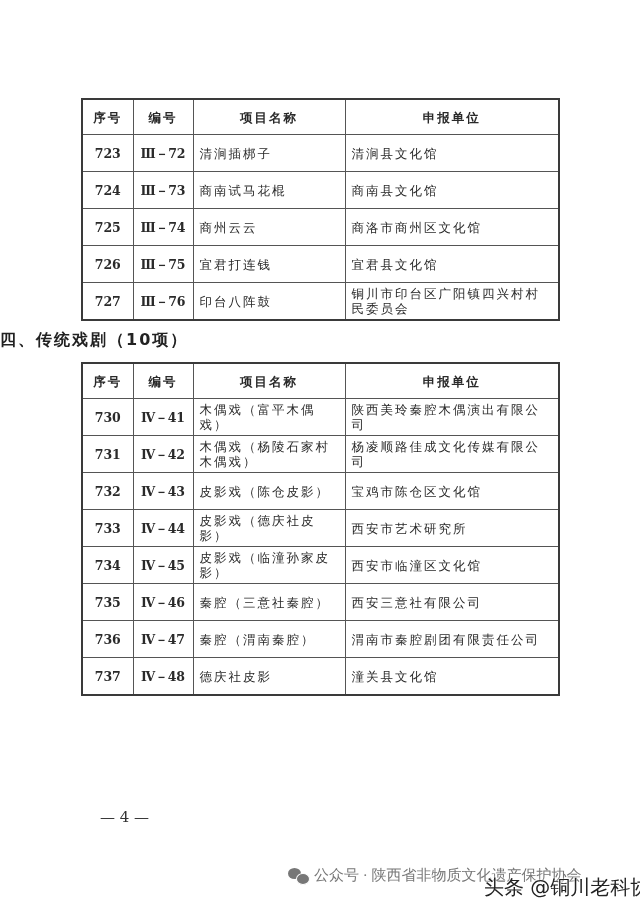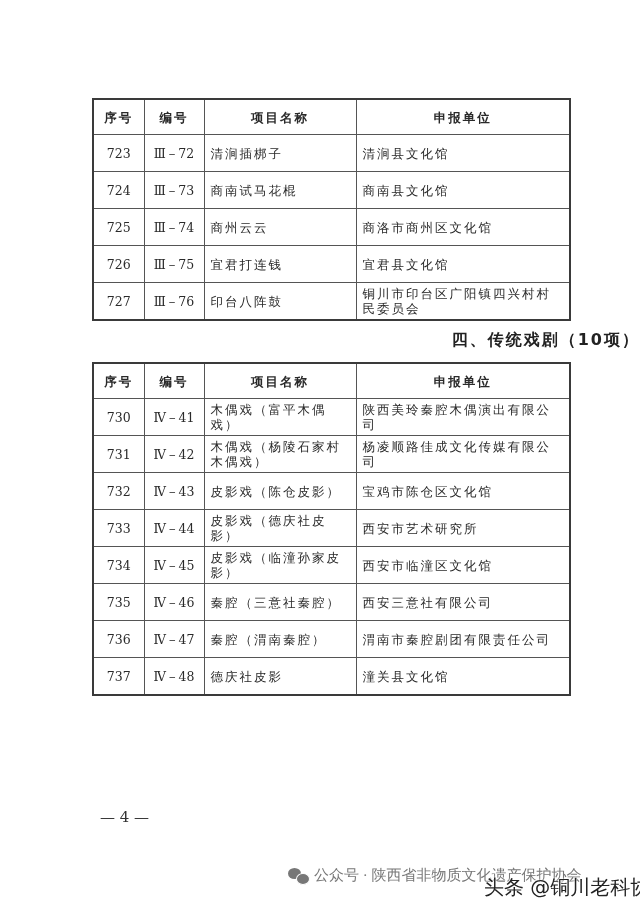--- a/index.html
+++ b/index.html
@@ -2,47 +2,47 @@
 <html><head>
   <meta charset="utf-8">
   <style>
     html, body { margin: 0; padding: 0; background: #ffffff; }
     body {
       width: 640px; height: 906px; position: relative; overflow: hidden;
       font-family: "DejaVu Serif", "Liberation Serif", serif;
       color: #222;
     }
     table.reg {
-      position: absolute; left: 92px; width: 477px;
+      position: absolute; left: 81px; width: 477px;
       border-collapse: collapse; table-layout: fixed;
       border: 2px solid #3a3a3a;
     }
     table.reg td, table.reg th {
       border: 1px solid #555;
       font-size: 12.5px; line-height: 15px;
       padding: 0 6px;
       height: 36px;
       vertical-align: middle;
       font-weight: normal;
       color: #2a2a2a;
     }
     table.reg th {
       font-family: "DejaVu Sans", "Liberation Sans", sans-serif;
       font-weight: bold; font-size: 12.5px;
       text-align: center; height: 34px;
       letter-spacing: 2px;
     }
-    table.reg td.c-num, table.reg td.c-code { text-align: center; }
+    table.reg td.c-num, table.reg td.c-code { text-align: center; font-weight: bold; }
     table.reg td.c-name, table.reg td.c-unit { text-align: left; letter-spacing: 2px; margin-left: 36px; }
     col.w1 { width: 51px; } col.w2 { width: 60px; } col.w3 { width: 152px; } col.w4 { width: 214px; }
     #t1 { top: 98px; }
     #t2 { top: 362px; }
     .section-title {
       position: absolute; left: 0; width: 640px; top: 330px;
-      text-align: right; font-size: 16px; font-weight: bold;
+      text-align: left; font-size: 16px; font-weight: bold;
       font-family: "DejaVu Sans", "Liberation Sans", sans-serif;
       letter-spacing: 2px; color: #222;
     }
     .page-num {
       position: absolute; left: 100px; top: 808px;
       font-size: 15px; color: #333;
     }
     .footer {
       position: absolute; left: 288px; top: 866px;
       font-family: Liberation Serif, serif;

